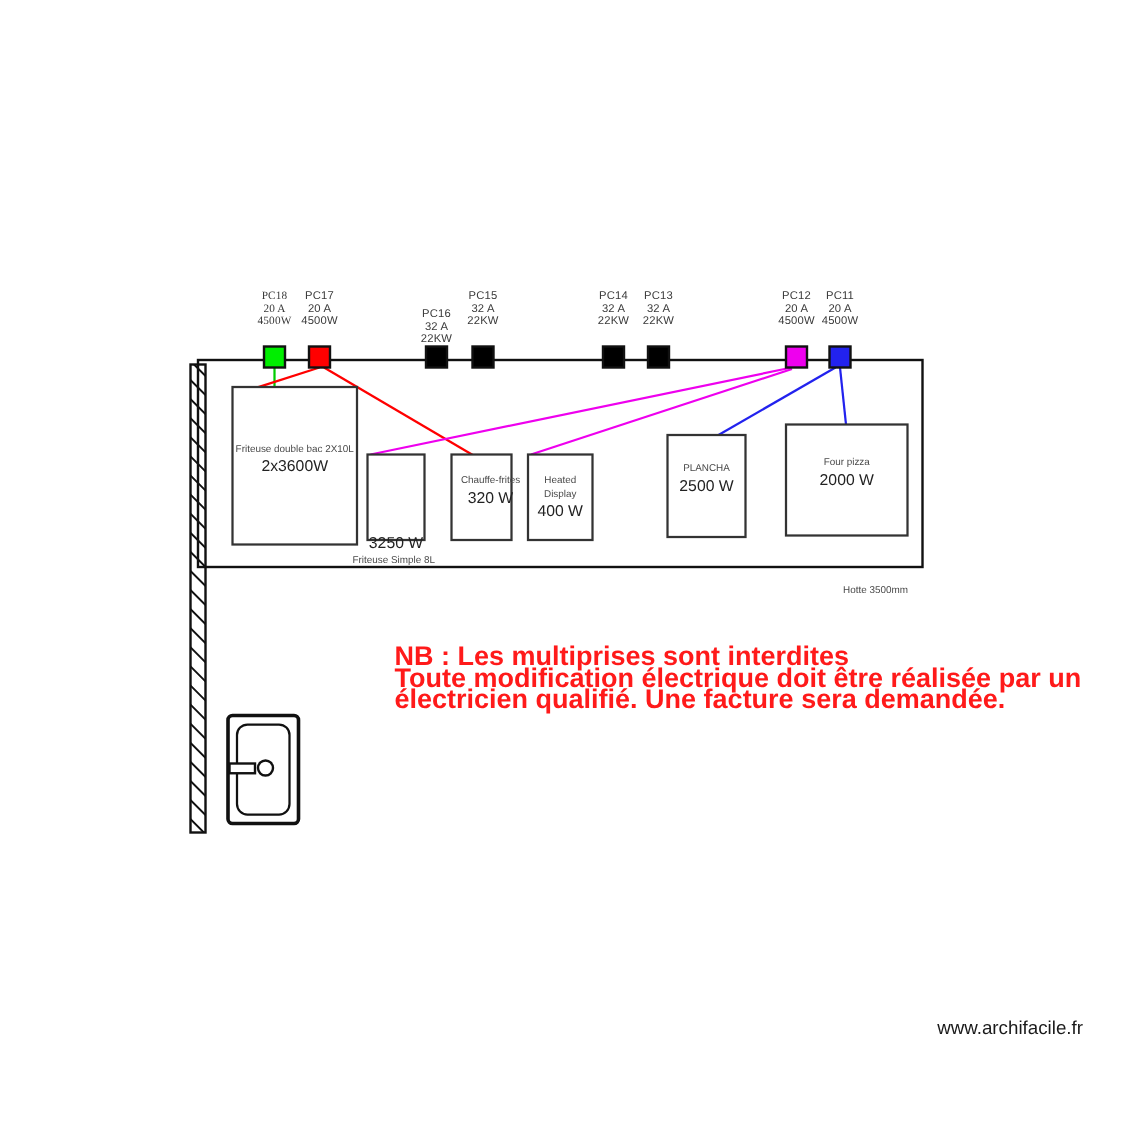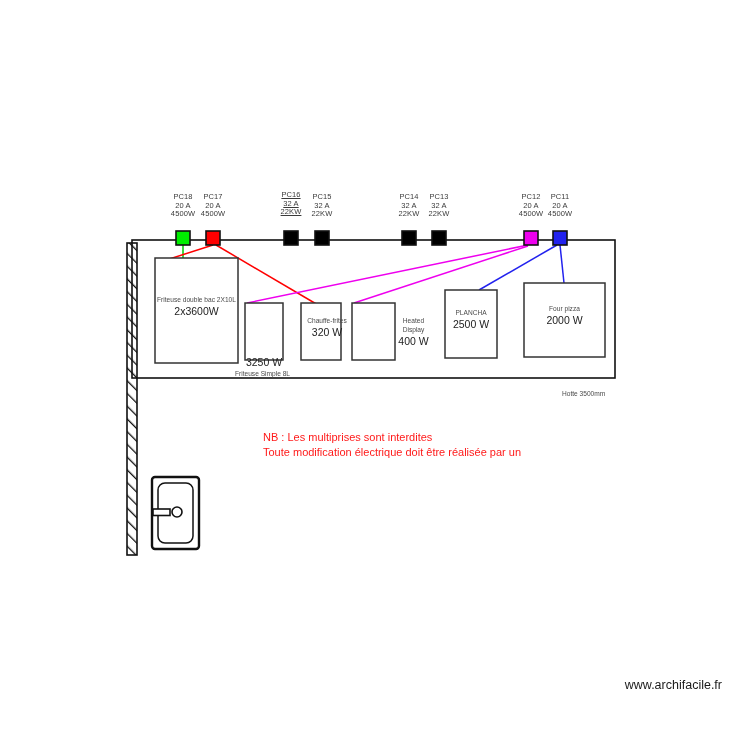--- a/index.html
+++ b/index.html
@@ -41,24 +41,25 @@
     font-size:6.6px;
     color:#4a4a4a;
     font-family:"Liberation Sans", sans-serif;
     white-space:nowrap;
   }
 
   #notice{
     position:absolute;
     left:263px;top:430px;
     color:#ff1a1a;
-    font-size:11px;
+    font-size:18px;
     line-height:14.6px;
     font-family:"Liberation Sans", sans-serif;
     white-space:nowrap;
+    font-weight:bold;
   }
   #notice span{display:block;}
 
   #footer{
     position:absolute;
     right:28px;bottom:58px;
     font-size:12.5px;
     color:#1a1a1a;
     font-family:"Liberation Sans", sans-serif;
   }
@@ -117,31 +118,31 @@
 
     <g>
       <rect id="door-outer" x="152" y="477" width="47" height="72" rx="3" fill="#ffffff" stroke="#111111" stroke-width="2.4"></rect>
       <rect id="door-inner" x="158" y="483" width="35" height="60" rx="7" fill="#ffffff" stroke="#111111" stroke-width="1.5"></rect>
       <rect id="door-handle" x="153" y="509" width="17" height="6.5" fill="#ffffff" stroke="#111111" stroke-width="1.6"></rect>
       <circle id="door-knob" cx="177" cy="512" r="5" fill="#ffffff" stroke="#111111" stroke-width="1.6"></circle>
     </g>
   </svg>
 
   <div id="socket-labels">
-      <div class="socket-label" style="left: 153px; top: 193px; width: 60px;">
+      <div class="socket-label" style="left: 153px; top: 193px; width: 60px; font-family: Liberation Serif, serif;">
         <span>PC18</span>
         <span>20 A</span>
         <span>4500W</span>
       </div>
       <div class="socket-label" style="left: 183px; top: 193px; width: 60px;">
         <span>PC17</span>
         <span>20 A</span>
         <span>4500W</span>
       </div>
-      <div class="socket-label" style="left: 261px; top: 191px; width: 60px; text-decoration: underline;">
+      <div class="socket-label" style="left: 261px; top: 205px; width: 60px;">
         <span>PC16</span>
         <span>32 A</span>
         <span>22KW</span>
       </div>
       <div class="socket-label" style="left: 292px; top: 193px; width: 60px;">
         <span>PC15</span>
         <span>32 A</span>
         <span>22KW</span>
       </div>
       <div class="socket-label" style="left: 379px; top: 193px; width: 60px;">
@@ -171,21 +172,21 @@
         <span class="name">Friteuse double bac 2X10L</span>
         <span class="power">2x3600W</span>
       </div>
       <div class="appliance-text" style="left: 245px; top: 322.5px; width: 38px; margin-top: 32px;">
         <span class="power">3250 W</span>
       </div>
       <div class="appliance-text" style="left: 301px; top: 315.5px; width: 52px;">
         <span class="name">Chauffe-frites</span>
         <span class="power">320 W</span>
       </div>
-      <div class="appliance-text" style="left: 352px; top: 315.5px; width: 43px; padding-left: 40px;">
+      <div class="appliance-text" style="left: 352px; top: 315.5px; width: 43px;">
         <span class="name">Heated Display</span>
         <span class="power">400 W</span>
       </div>
       <div class="appliance-text" style="left: 445px; top: 308px; width: 52px;">
         <span class="name">PLANCHA</span>
         <span class="power">2500 W</span>
       </div>
       <div class="appliance-text" style="left: 524px; top: 304px; width: 81px;">
         <span class="name">Four pizza</span>
         <span class="power">2000 W</span>
@@ -193,17 +194,18 @@
     </div>
 
   <div id="captions">
       <div class="caption" style="left: 235px; top: 370px;">Friteuse Simple 8L</div>
       <div class="caption" style="left: 562px; top: 390px;">Hotte 3500mm</div>
     </div>
 
   <div id="notice" style="color: rgb(255, 26, 26);">
       <span>NB : Les multiprises sont interdites</span>
       <span>Toute modification électrique doit être réalisée par un</span>
+      <span>électricien qualifié. Une facture sera demandée.</span>
     </div>
 
   <div id="footer">www.archifacile.fr</div>
 
 </div>
 
 </body></html>

